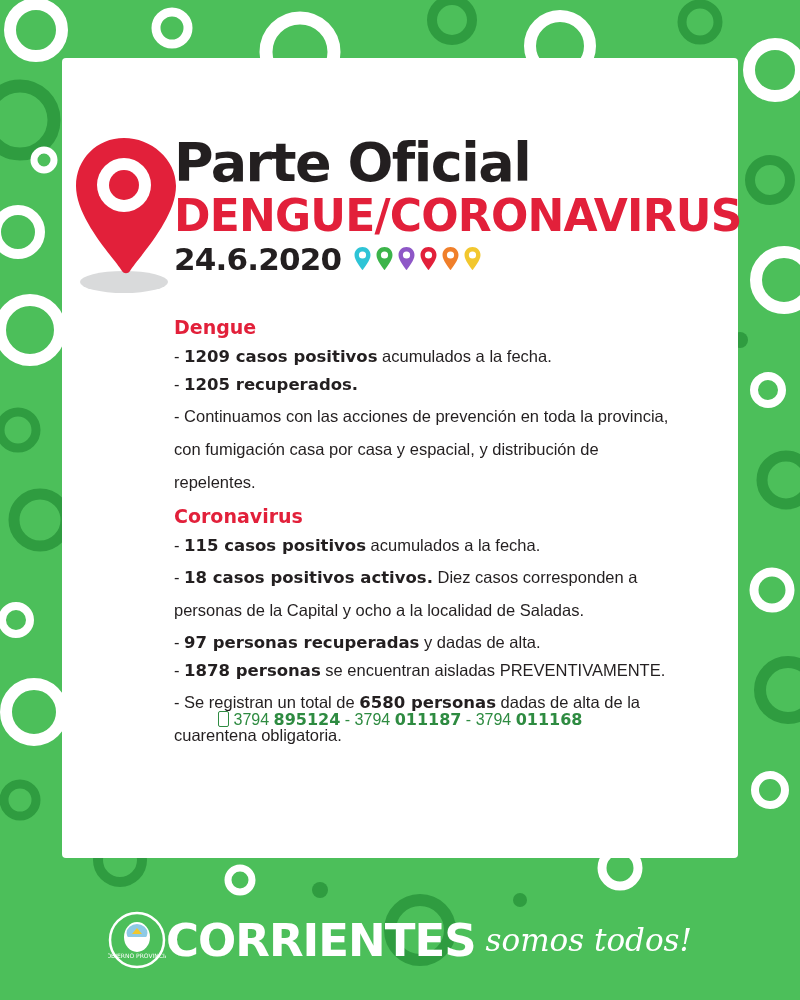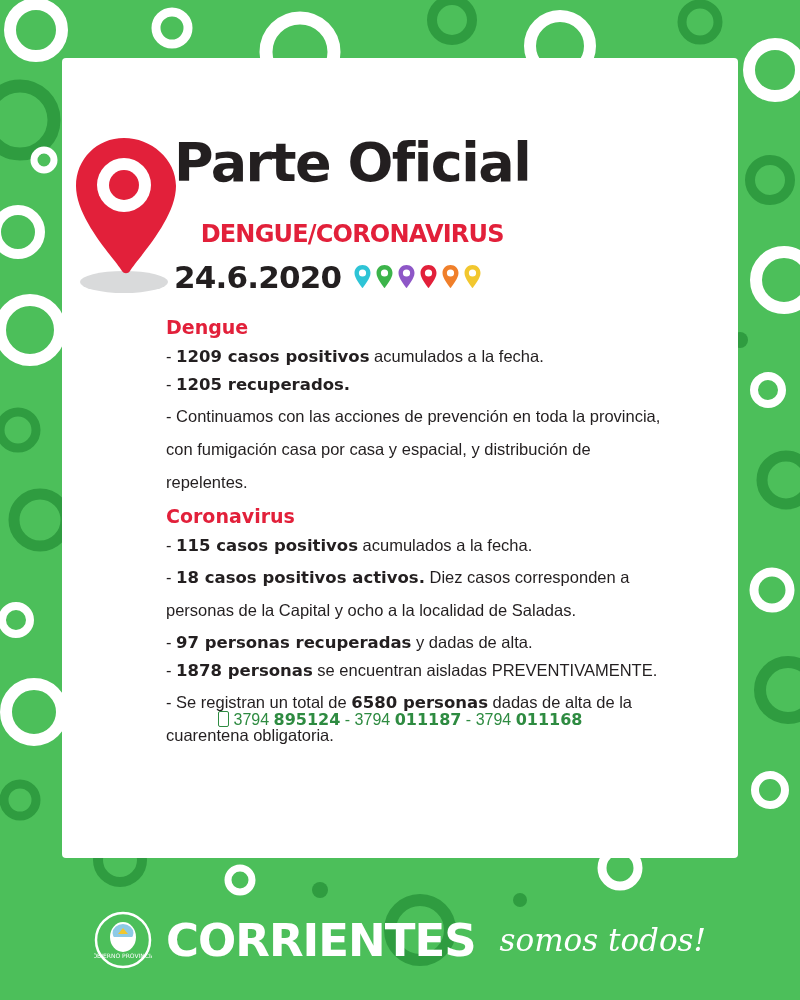--- a/index.html
+++ b/index.html
@@ -62,25 +62,25 @@
     font-weight: bold;
     font-size: 54px;
     line-height: 54px;
     letter-spacing: -1.5px;
     color: #231f20;
     margin: 0;
   }
   #title-sub {
     font-family: "DejaVu Sans", sans-serif;
     font-weight: bold;
-    font-size: 24px;
+    font-size: 44px;
     line-height: 40px;
     letter-spacing: -0.8px;
     color: #e2203a;
-    margin: 24px 0 0 0;
+    margin: 6px 0 0 0;
     text-align: center;
   }
   #date-row {
     display: flex;
     align-items: center;
     margin-top: 6px;
   }
   #title-date {
     font-family: "DejaVu Sans", sans-serif;
     font-weight: bold;
@@ -92,21 +92,21 @@
   .mini-pins {
     display: flex;
     align-items: center;
     margin-left: 12px;
     gap: 3px;
   }
 
   
   #content {
     position: absolute;
-    left: 104px;
+    left: 112px;
     top: 258px;
     width: 505px;
   }
   .section-title {
     color: #e2203a;
     font-family: "DejaVu Sans", sans-serif;
     font-weight: bold;
     font-size: 19px;
     margin: 0 0 6px 0;
   }
@@ -169,21 +169,20 @@
   
   #brand {
     position: absolute;
     left: 0;
     top: 880px;
     width: 800px;
     height: 120px;
     display: flex;
     align-items: center;
     justify-content: center;
-    gap: 14px;
     z-index: 6;
   }
   #brand-shield {
     width: 58px;
     height: 58px;
   }
   #brand-name {
     font-family: "DejaVu Sans", sans-serif;
     font-weight: bold;
     font-size: 45px;

